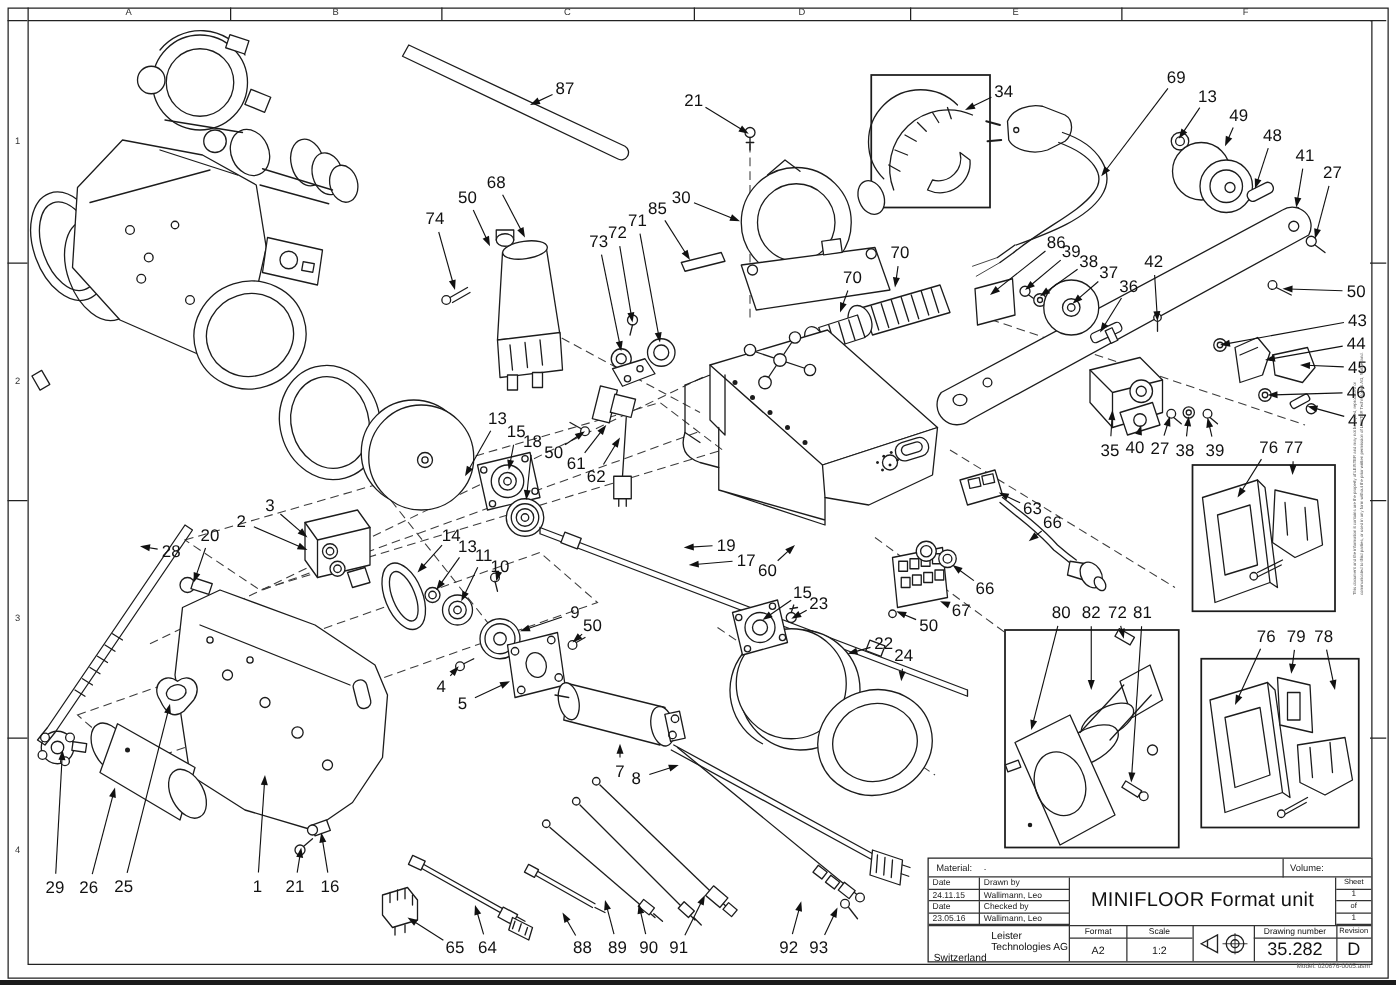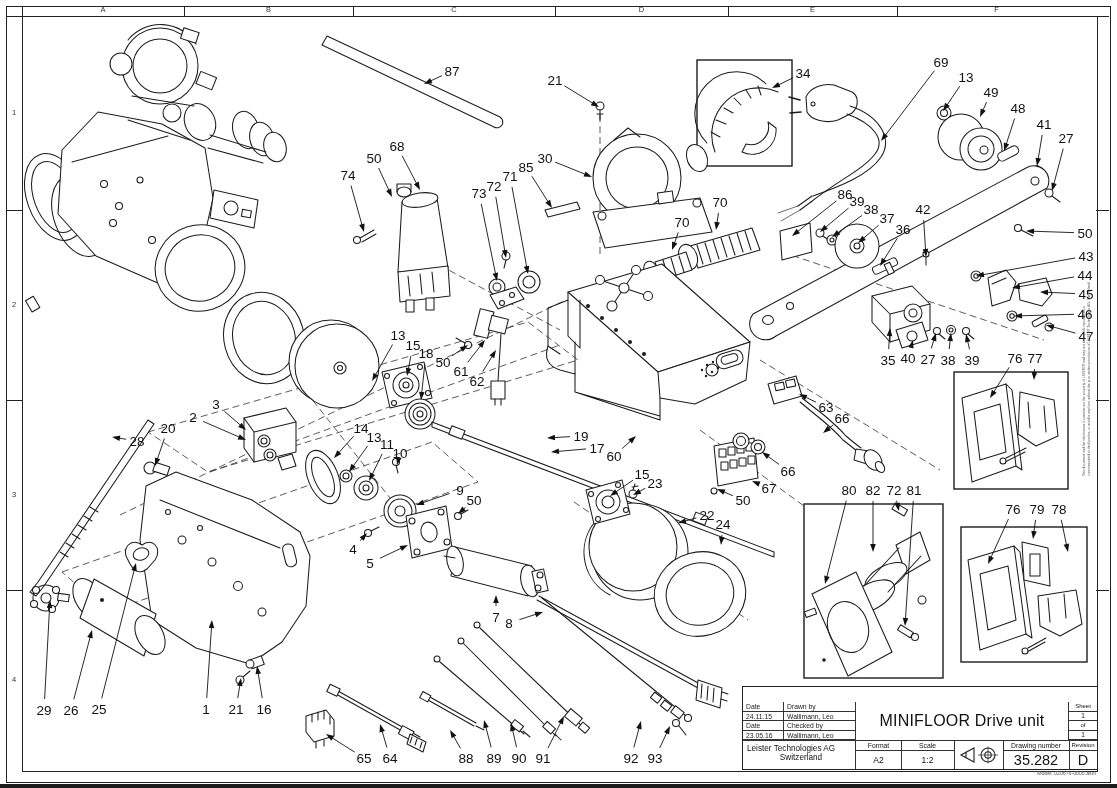--- a/index.html
+++ b/index.html
@@ -984,20 +984,26 @@
     </svg>
 
   <div class="abs" id="fine-print">
     <div class="fp-line">This document and the information it contains are the property of LEISTER and may not be copied, reproduced or</div>
     <div class="fp-line" style="left:9px">communicated to third parties, or used in any form without the prior written permission of LEISTER Technologies AG, Switzerland.</div>
   </div>
 
   <div class="abs" id="model-note">Model: 020676-0005.asm</div>
 
   <div class="abs" id="title-block">
+    <div class="tb" style="left:0;top:0;width:354px;height:15px;border-bottom-width:1px;">
+      <span class="tb-lab" style="position:absolute;left:3px;top:2px;font-size:7.5px;">Material:</span>
+      <span class="tb-val" style="position:absolute;left:44px;top:2px;font-size:7.5px;">.</span>
+      <span class="tb-lab" style="position:absolute;left:286px;top:2px;font-size:7.5px;">Volume:</span>
+      <div class="tb" style="left:283px;top:0;width:0;height:15px;border-left-width:1px;"></div>
+    </div>
 
     <div class="tb" style="left:0;top:15px;width:41px;height:9.5px;border-right-width:1px;border-bottom-width:1px;">
         <div class="tb-lab">Date</div>
       </div>
     <div class="tb" style="left:41px;top:15px;width:72px;height:9.5px;border-right-width:1px;border-bottom-width:1px;">
         <div class="tb-lab">Drawn by</div>
       </div>
     <div class="tb" style="left:0;top:24.5px;width:41px;height:9.5px;border-right-width:1px;border-bottom-width:1px;">
         <div class="tb-lab">24.11.15</div>
       </div>
@@ -1010,31 +1016,31 @@
     <div class="tb" style="left:41px;top:34px;width:72px;height:9.5px;border-right-width:1px;border-bottom-width:1px;">
         <div class="tb-lab">Checked by</div>
       </div>
     <div class="tb" style="left:0;top:43.5px;width:41px;height:9.5px;border-right-width:1px;border-bottom-width:1px;">
         <div class="tb-lab">23.05.16</div>
       </div>
     <div class="tb" style="left:41px;top:43.5px;width:72px;height:9.5px;border-right-width:1px;border-bottom-width:1px;">
         <div class="tb-lab">Wallimann, Leo</div>
       </div>
 
-    <div class="tb" id="tb-title" style="left:113px;top:15px;width:213px;height:38px;border-right-width:1px;">MINIFLOOR Drive unit</div>
+    <div class="tb" id="tb-title" style="left:113px;top:15px;width:213px;height:38px;border-right-width:1px;">MINIFLOOR Format unit</div>
 
     <div class="tb ctr" style="left:326px;top:15px;width:28px;height:9.5px;border-bottom-width:1px;font-size:6px;">Sheet</div>
     <div class="tb ctr" style="left:326px;top:24.5px;width:28px;height:9.5px;border-bottom-width:1px;font-size:6.5px;">1</div>
     <div class="tb ctr" style="left:326px;top:34px;width:28px;height:9.5px;border-bottom-width:1px;font-size:6px;">of</div>
     <div class="tb ctr" style="left:326px;top:43.5px;width:28px;height:9.5px;border-bottom-width:1px;font-size:6.5px;">1</div>
 
     <div class="tb" style="left:0;top:53px;width:354px;height:0;border-top-width:1px;"></div>
     <div class="tb" style="left:0;top:53px;width:113px;height:29px;border-right-width:1px;">
-      <div style="font-size:8.2px;padding:4px 0 0 4px;">Leister Technologies AG</div>
-      <div style="font-size:8.2px;padding:0 0 0 4px;text-align:center;">Switzerland</div>
+      <div style="font-size:8.2px;padding:4px 0 0 4px;margin-left:46px;">Leister Technologies AG</div>
+      <div style="font-size:8.2px;padding:0 0 0 4px;">Switzerland</div>
     </div>
     <div class="tb ctr" style="left:113px;top:53px;width:45px;height:11px;border-bottom-width:1px;font-size:6.8px;">Format</div>
     <div class="tb ctr" style="left:113px;top:64px;width:45px;height:18px;font-size:8.5px;">A2</div>
     <div class="tb" style="left:158px;top:53px;width:0;height:29px;border-left-width:1px;"></div>
     <div class="tb ctr" style="left:158px;top:53px;width:53px;height:11px;border-bottom-width:1px;font-size:6.8px;">Scale</div>
     <div class="tb ctr" style="left:158px;top:64px;width:53px;height:18px;font-size:8.5px;">1:2</div>
     <div class="tb" style="left:211px;top:53px;width:0;height:29px;border-left-width:1px;"></div>
     <div class="tb ctr" style="left:211px;top:53px;width:49px;height:29px;">
       <svg width="42" height="20" viewBox="0 0 42 20">
         <path d="M3,10 L16,3 L16,17 Z M8,6.5 L8,13.5" fill="none" stroke="#222" stroke-width="1.1"></path>

